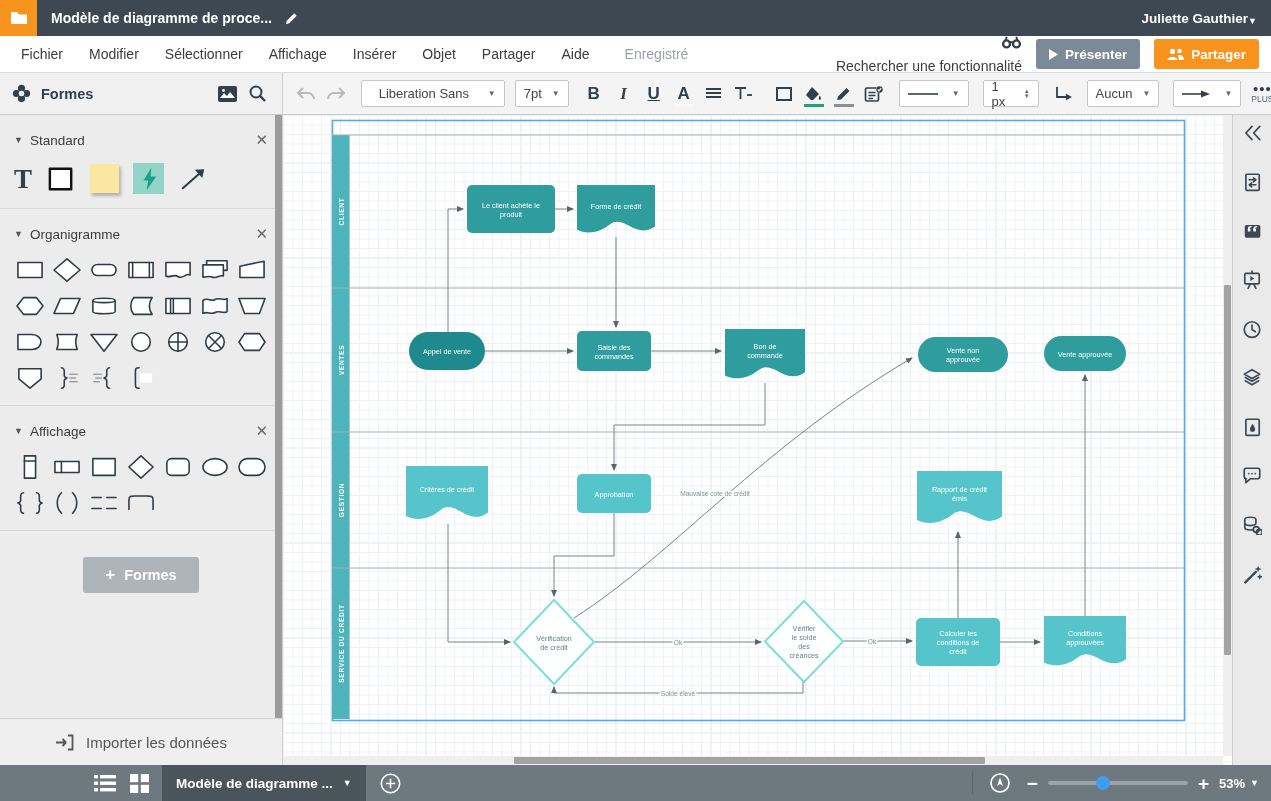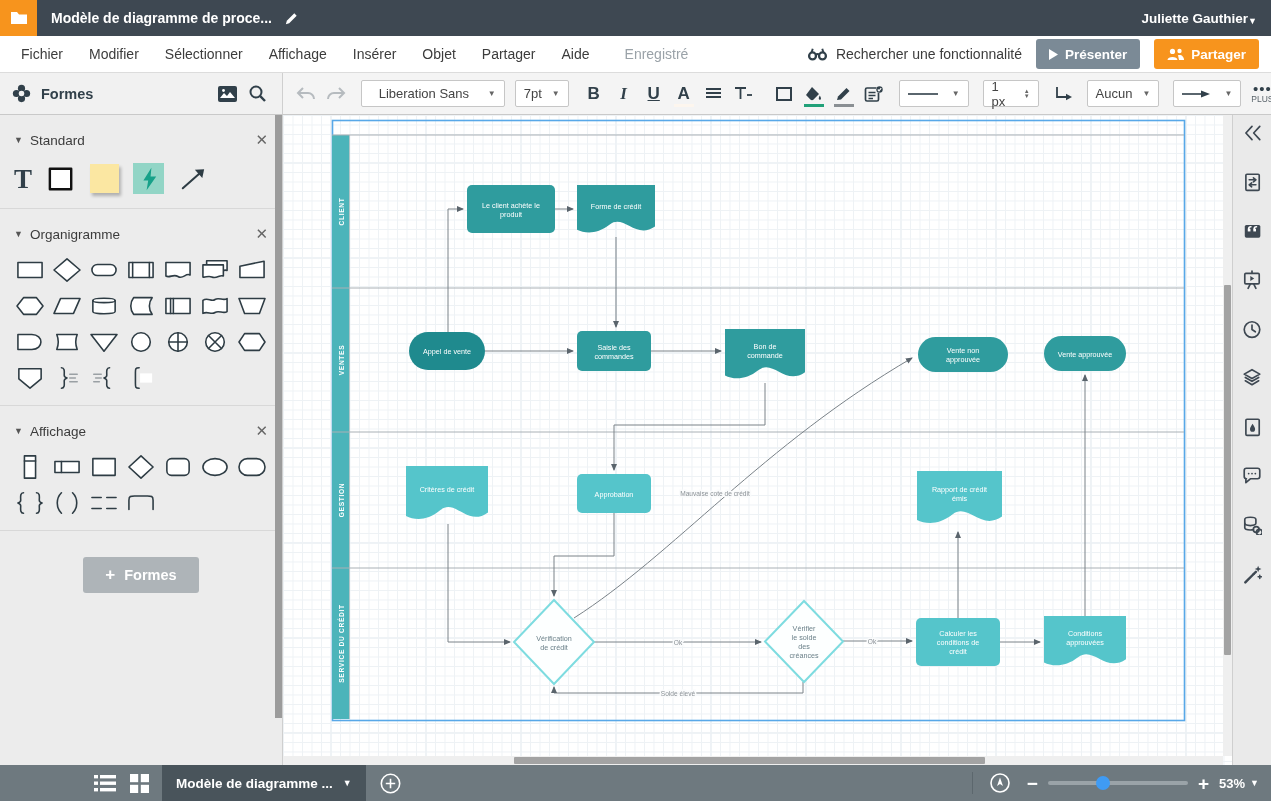--- a/index.html
+++ b/index.html
@@ -12,21 +12,21 @@
   .doc-title{color:#fff;font-size:14px;font-weight:bold;margin-left:14px;}
   .edit-pencil{margin-left:12px;display:flex;}
   .topbar-user{margin-left:auto;margin-right:14px;color:#fff;font-size:13.5px;font-weight:bold;display:flex;align-items:flex-end;cursor:pointer;}
   .chev{font-size:9px;color:#fff;}
 
   
   .menubar{position:absolute;top:36px;left:0;right:0;height:37px;background:#fff;border-bottom:1px solid #dcdcdc;display:flex;align-items:center;font-size:14px;color:#3c3c3c;}
   .menu-item{padding:0 13px;cursor:pointer;}
   .saved{color:#9aa2a8;margin-left:22px;}
   .menu-right{margin-left:auto;display:flex;align-items:center;gap:14px;margin-right:12px;}
-  .feature-search{display:flex;align-items:flex-start;gap:8px;color:#3c3c3c;cursor:pointer;}
+  .feature-search{display:flex;align-items:flex-end;gap:8px;color:#3c3c3c;cursor:pointer;flex-direction:column;}
   .btn{height:30px;border-radius:3px;color:#fff;font-size:13.5px;font-weight:bold;display:flex;align-items:center;gap:7px;padding:0 13px;cursor:pointer;}
   .btn.present{background:#7b8a96;}
   .btn.share{background:#f7941d;}
 
   
   .toolbar{position:absolute;top:73px;left:0;right:0;height:42px;background:#f4f4f4;border-bottom:1px solid #c9c9c9;display:flex;align-items:center;}
   .tb-left{width:283px;height:100%;border-right:1px solid #cfcfcf;display:flex;align-items:center;padding:0 12px;flex:0 0 auto;background:#f1f1f1;}
   .tb-left .formes-title{font-size:14.5px;font-weight:bold;color:#31404a;margin-left:10px;}
   .tb-left .spacer{flex:1;}
   .tb-main{display:flex;align-items:center;gap:4px;padding:0 10px;flex:1;}
@@ -447,20 +447,27 @@
                 <path d="M3,21 V11 C3,6.5 5,6.5 9,6.5 H23 C27,6.5 29,6.5 29,11 V21" fill="none"></path>
               </svg>
             </div>
           </div>
         </div>
       <div class="add-shapes-wrap">
         <div class="add-shapes">
           <span style="font-size:17px;">+</span>
           <span>Formes</span>
         </div>
+      </div>
+      <div class="import-row">
+        <svg width="19" height="17" viewBox="0 0 19 17">
+            <path d="M1,8.5 h10 M11,8.5 l-3.5,-3.5 M11,8.5 l-3.5,3.5" fill="none" stroke="#555" stroke-width="1.8"></path>
+            <path d="M13,1.5 h4.5 v14 h-4.5" fill="none" stroke="#555" stroke-width="1.8"></path>
+          </svg>
+        <span>Importer les données</span>
       </div>
       <div class="panel-scroll">
           <div class="thumb"></div>
         </div>
     </div>
 
     <div class="canvas">
       <div id="svg-host" style="position:absolute;inset:0;">
           <svg width="949" height="650" viewBox="0 0 949 650">
             <defs>

